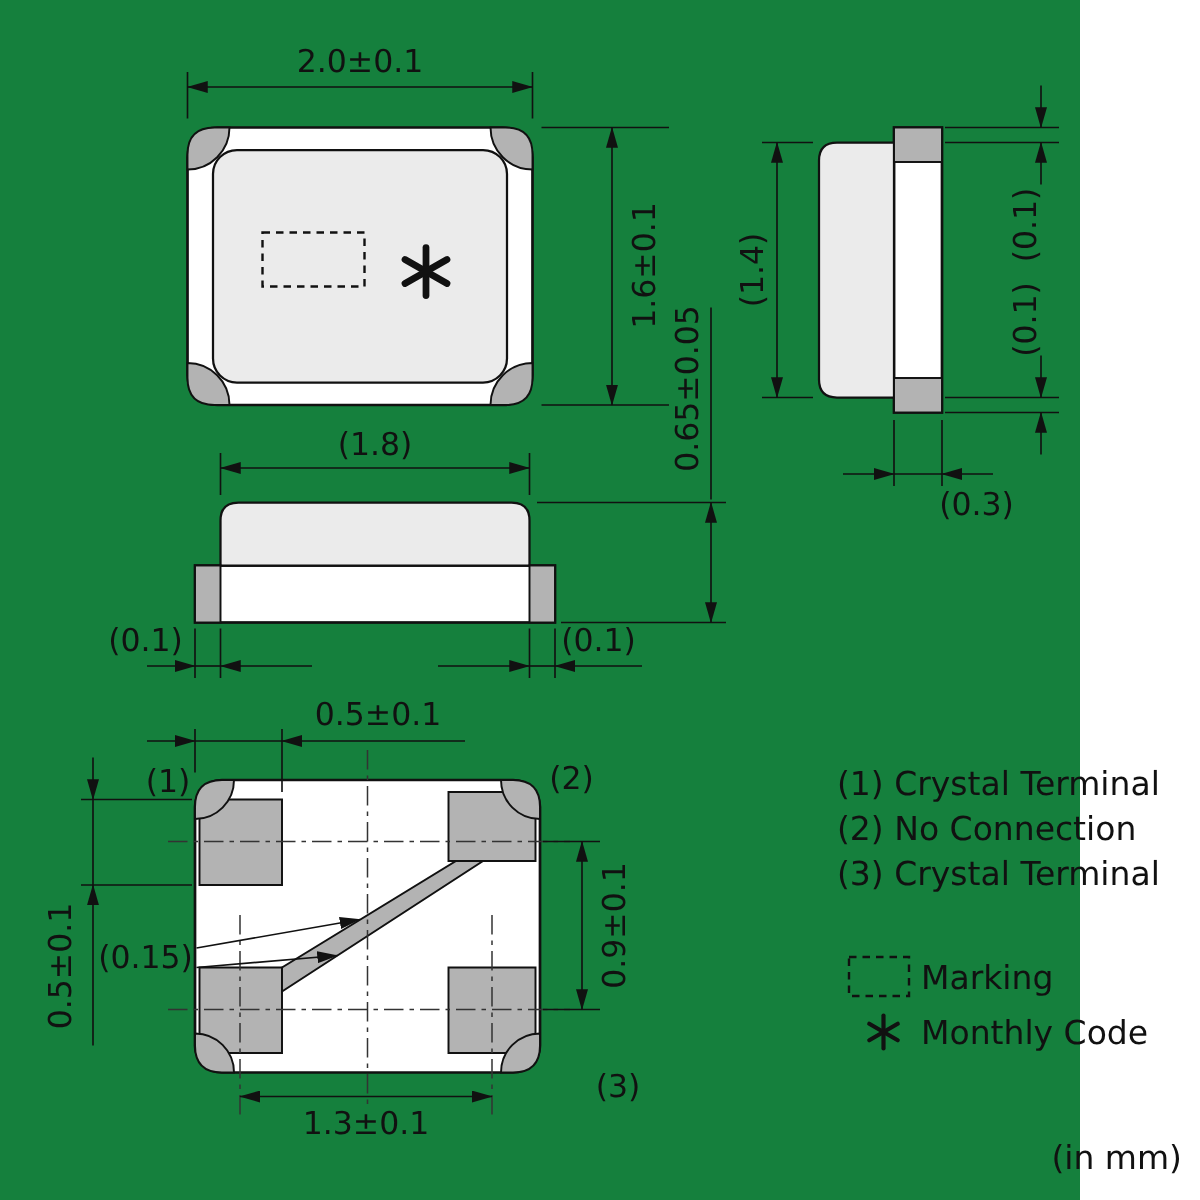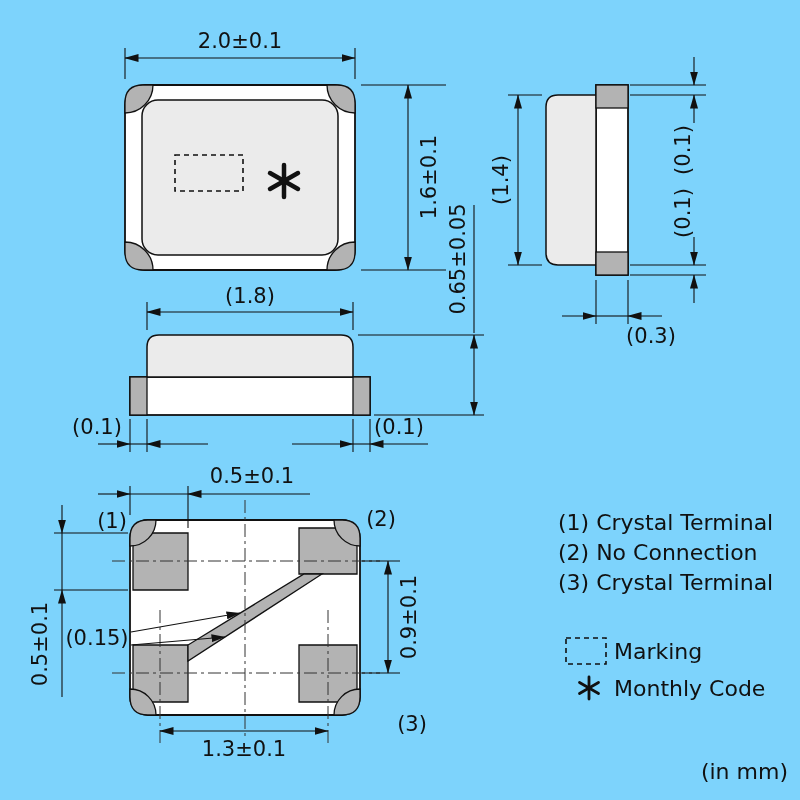--- a/index.html
+++ b/index.html
@@ -1,16 +1,16 @@
 <!DOCTYPE html>
 <html><head>
 <meta charset="utf-8">
 <style>
   html,body{margin:0;padding:0;background:#fff;}
-  .stage{width:800px;height:800px;background:#7dd3fc;position:relative;font-family:"DejaVu Sans",sans-serif;}
+  .stage{width:720px;height:800px;background:#15803d;position:relative;font-family:"DejaVu Sans",sans-serif;}
   svg text{font-family:"DejaVu Sans",sans-serif;font-size:21px;fill:#111;}
   svg text.leg{font-size:22px;}
   .thin{stroke:#111;stroke-width:1.1;fill:none;}
   .fillw{fill:#ffffff;stroke:#111;stroke-width:1.8;}
   .body{fill:#ebebeb;stroke:#111;stroke-width:1.5;}
   .pad{fill:#b3b3b3;stroke:#111;stroke-width:1.3;}
   .cl{stroke:#333;stroke-width:1;stroke-dasharray:13 4 3 4;fill:none;}
   .dash{stroke:#111;stroke-width:1.6;stroke-dasharray:5 4;fill:none;}
   .mid{text-anchor:middle;}
   .end{text-anchor:end;}

